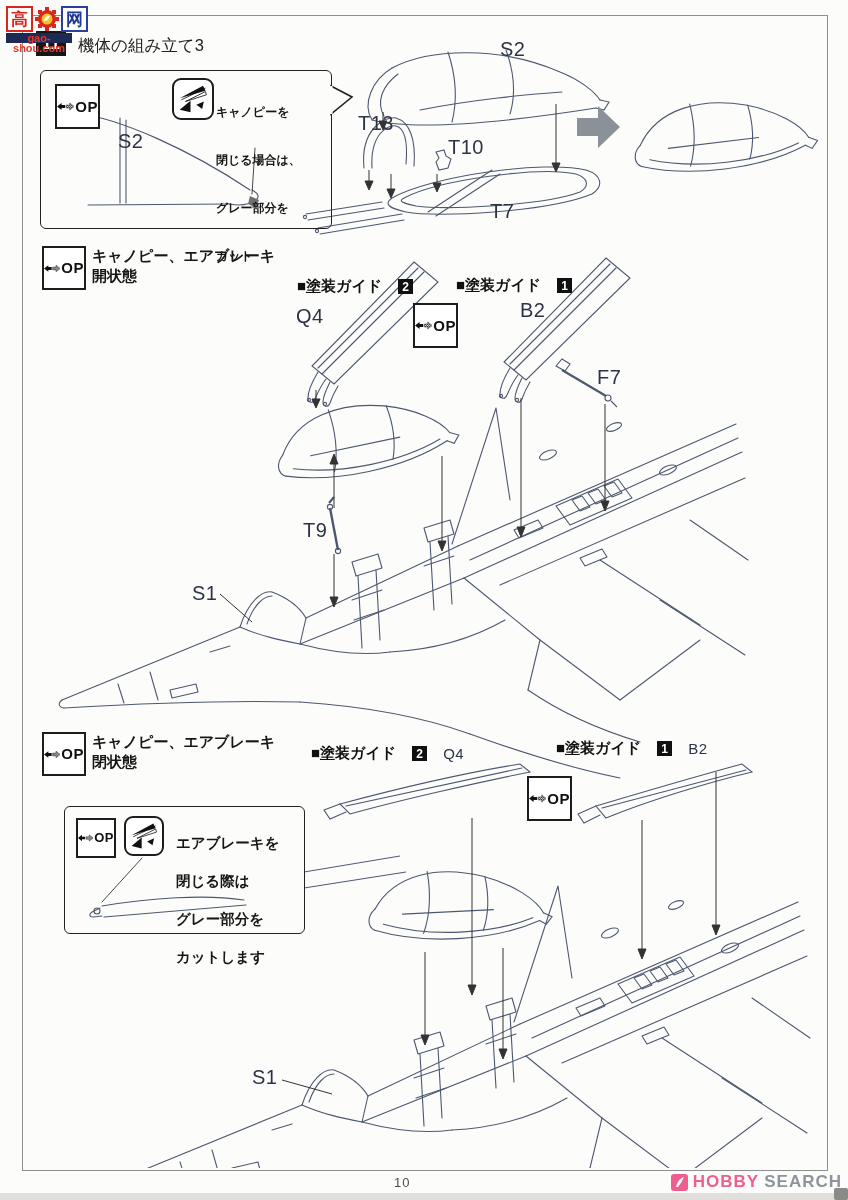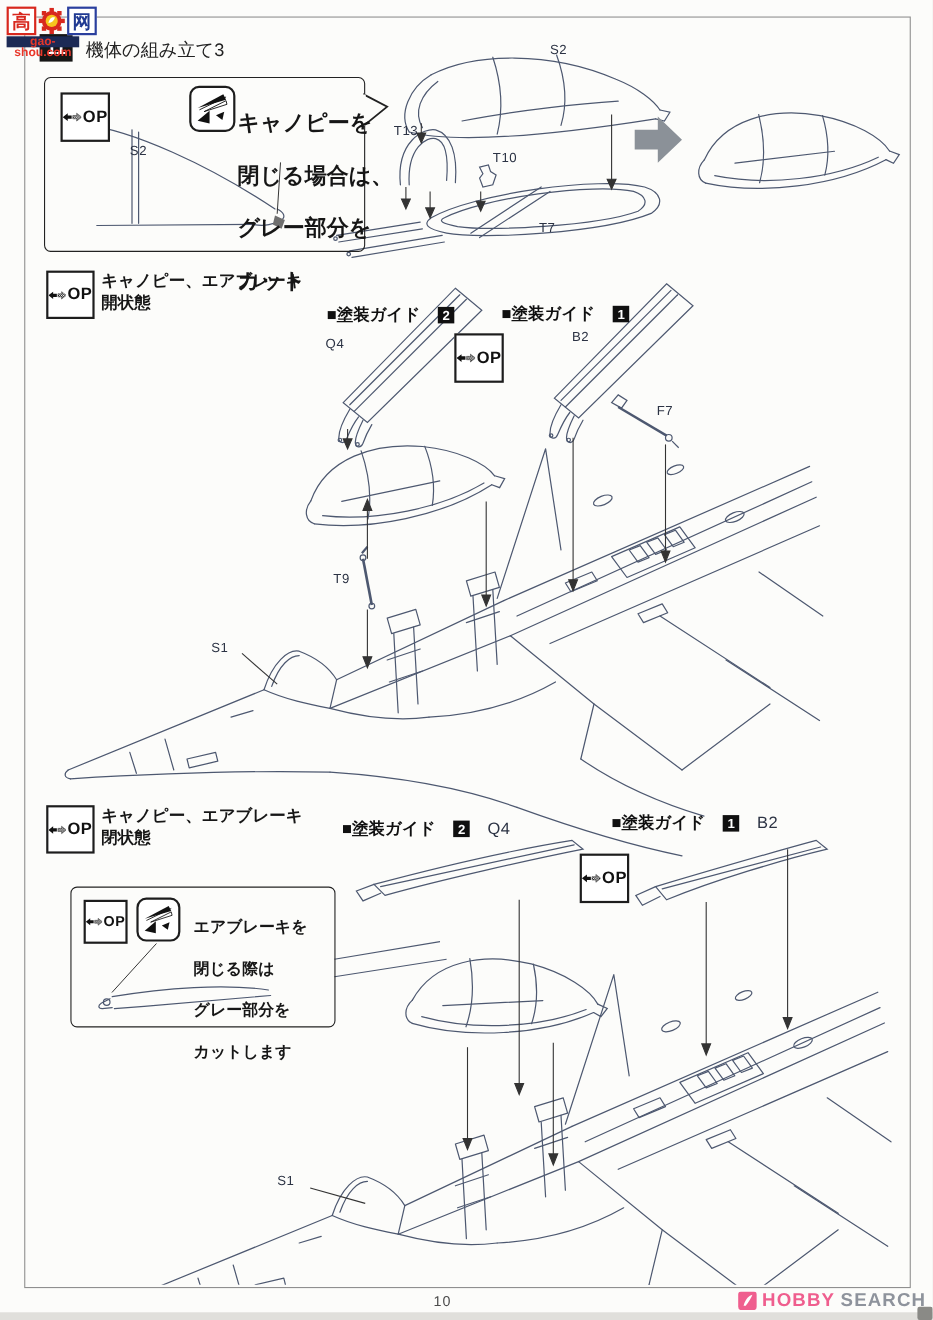--- a/index.html
+++ b/index.html
@@ -34,26 +34,26 @@
       display:flex;flex-direction:row;align-items:center;justify-content:center;gap:1px;box-sizing:border-box;}
   .op.sm{width:40px;height:40px;}
   .op-text{font-size:15px;font-weight:800;letter-spacing:.5px;color:#111;line-height:14px;}
   .op.sm .op-text{font-size:13px;}
 
   
   .cut{position:absolute;width:42px;height:42px;border:2px solid #1d1d1d;border-radius:9px;background:#fff;
        display:flex;align-items:center;justify-content:center;box-sizing:border-box;}
   .cut.sm{width:40px;height:40px;}
 
-  .notetext{position:absolute;font-size:20px;font-weight:600;line-height:24px;color:#161616;white-space:pre-line;}
+  .notetext{position:absolute;font-size:12px;font-weight:600;line-height:24px;color:#161616;white-space:pre-line;}
   .notetext2{font-size:14.5px;font-weight:600;line-height:19px;}
 
   .heading{position:absolute;font-size:15px;font-weight:600;color:#161616;line-height:20px;}
 
-  .plabel{position:absolute;font-size:12px;color:#2c3344;letter-spacing:.5px;}
+  .plabel{position:absolute;font-size:20px;color:#2c3344;letter-spacing:.5px;}
 
   .guide{position:absolute;display:flex;align-items:center;gap:16px;font-size:15px;font-weight:700;color:#101010;}
   .gbadge{display:inline-flex;width:15px;height:15px;background:#101010;color:#fff;font-size:12px;
           font-weight:700;align-items:center;justify-content:center;}
   .gpart{font-weight:400;font-size:15px;color:#2c3344;letter-spacing:.5px;}
 
   
   .pagenum{position:absolute;left:394px;top:1175px;font-size:13px;color:#4c4c4c;letter-spacing:1px;}
   .brand{position:absolute;right:6px;top:1172px;display:flex;align-items:center;gap:5px;justify-content:center;}
   .brand-hobby{color:#ef5e8e;font-size:17px;font-weight:700;letter-spacing:1px;}

